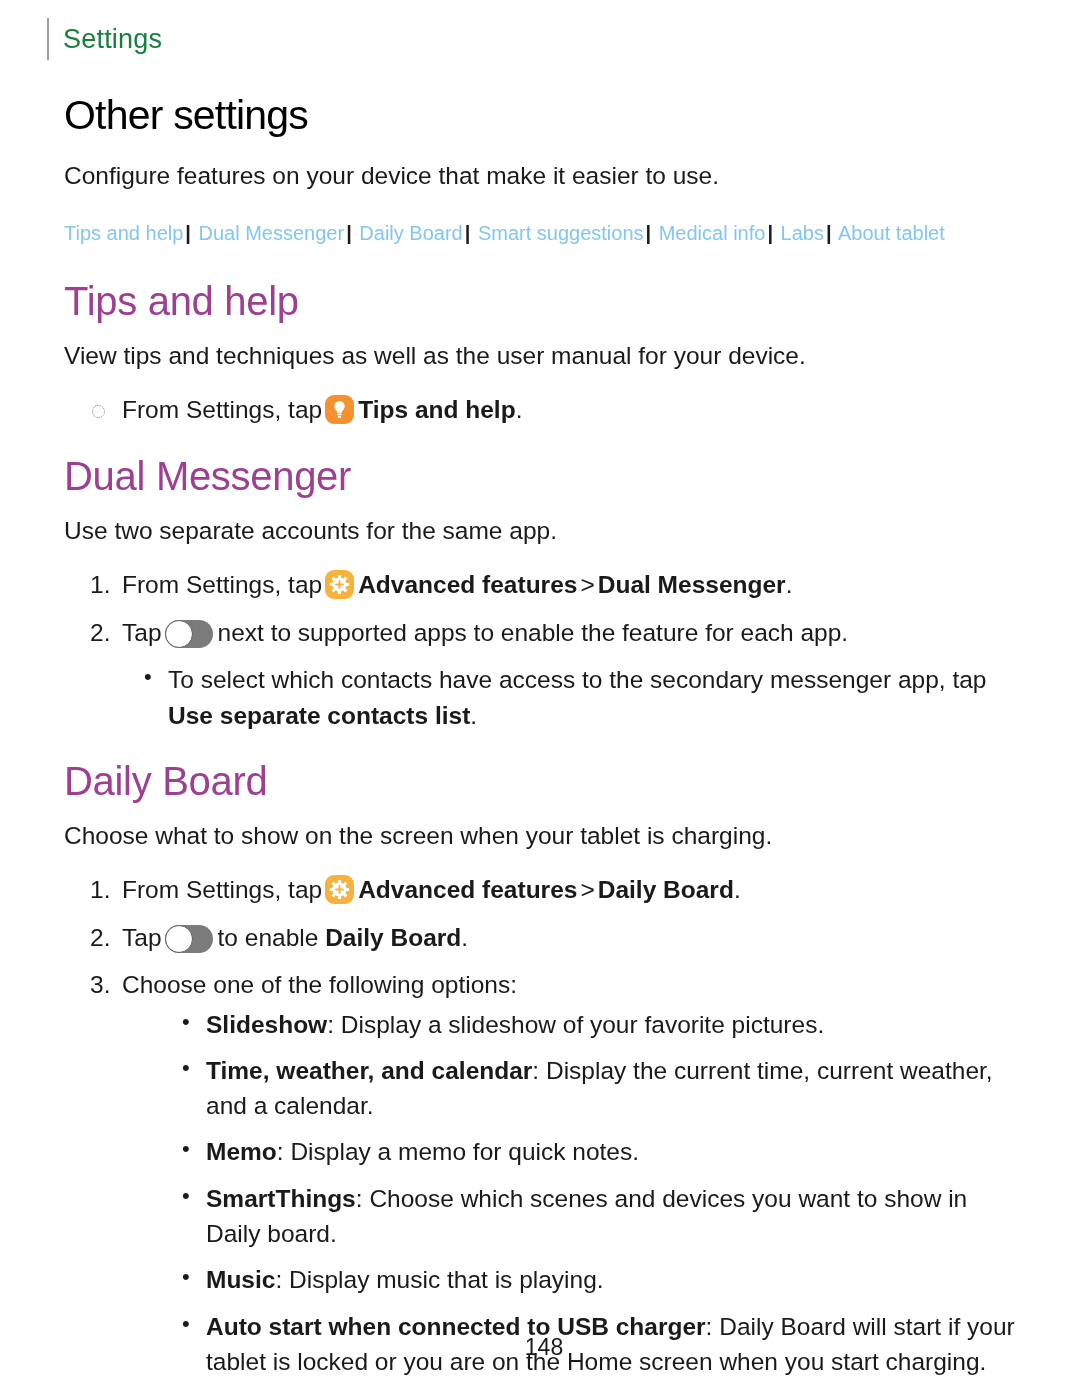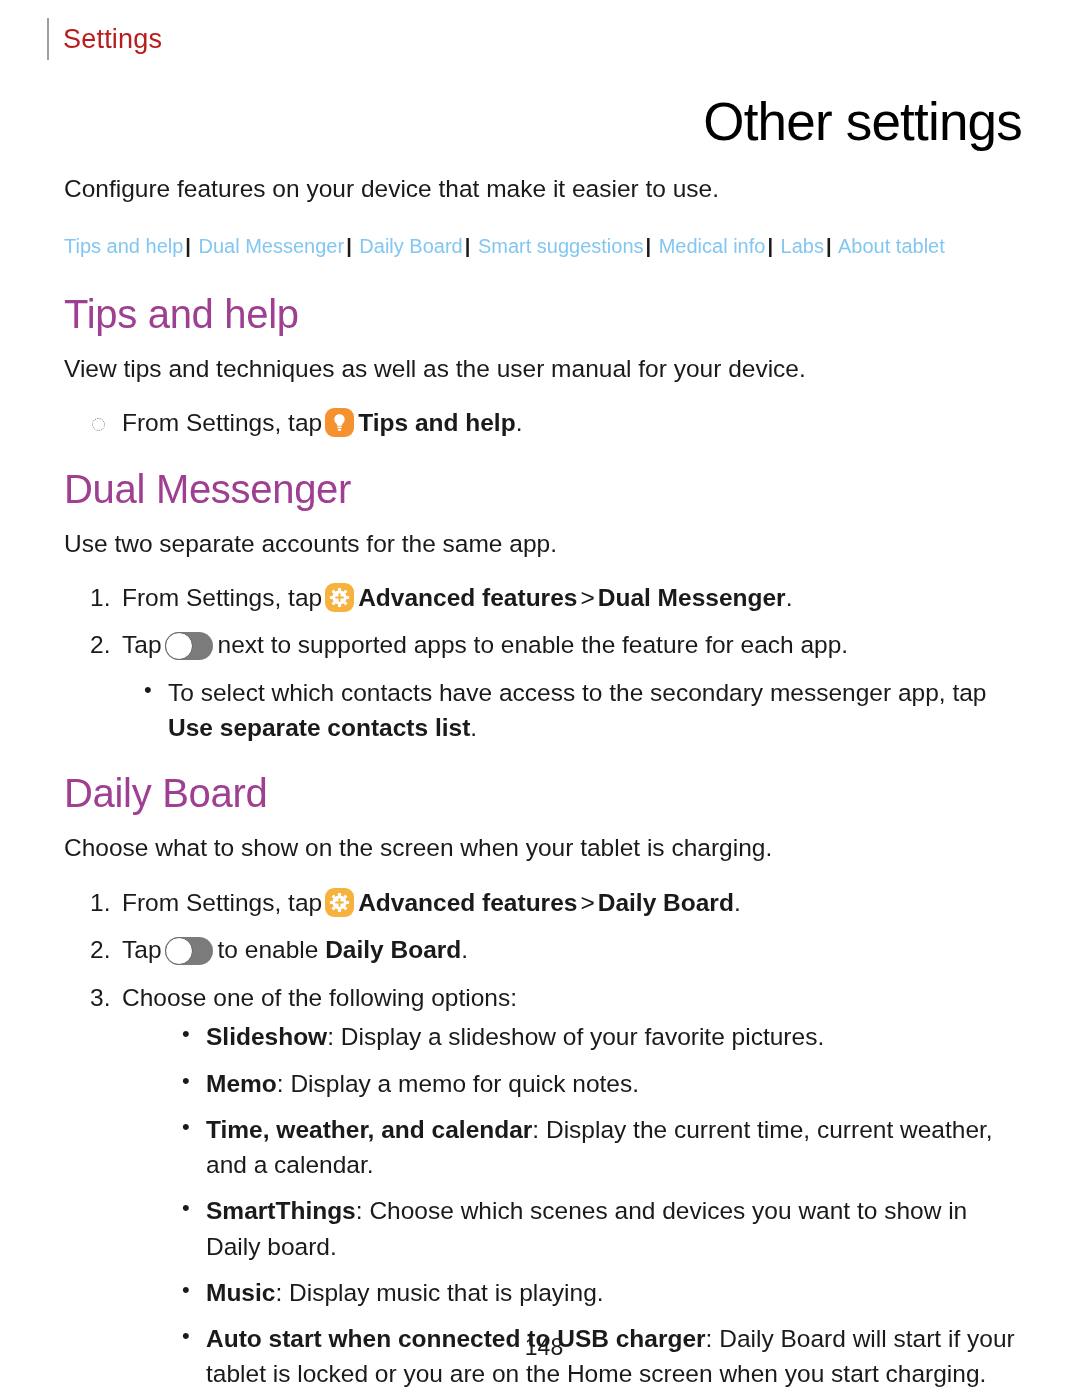--- a/index.html
+++ b/index.html
@@ -33,40 +33,39 @@
     height: 60px;
   }
   .header-rule {
     width: 2px;
     height: 42px;
     background: #9aa0a6;
     margin-right: 14px;
   }
   .header-title {
     font-size: 27px;
-    color: #b91c1c;
+    color: #15803d;
     letter-spacing: 0.2px;
     line-height: 1;
   }
 
   
   .content {
     padding-left: 64px;
     padding-right: 58px;
     padding-top: 34px;
   }
 
   h1.page-title {
-    font-size: 53px;
+    font-size: 41px;
     font-weight: 400;
     color: #000000;
     margin: 0 0 22px 0;
     letter-spacing: -0.8px;
     line-height: 1.05;
-    text-align: right;
   }
 
   p.intro {
     font-size: 24.5px;
     line-height: 1.35;
     margin: 4px 0 26px 0;
     color: #1a1a1a;
   }
 
   
@@ -315,22 +314,22 @@
               <g fill="#f6b23c">
                 <rect x="13.55" y="10.2" width="1.9" height="8.6" rx="0.6"></rect>
                 <rect x="10.2" y="13.55" width="8.6" height="1.9" rx="0.6"></rect>
               </g>
             </svg></span><b>Advanced features</b><span class="chev">&gt;</span><b>Daily Board</b><span>.</span></li>
       <li><span>Tap</span><span class="toggle"><span class="track"></span><span class="knob"></span></span><span>to enable</span> <b>Daily Board</b><span>.</span></li>
       <li><span>Choose one of the following options:</span>
 
         <ul class="bullets indent-1">
           <li><b>Slideshow</b><span>:</span> <span>Display a slideshow of your favorite pictures.</span></li>
+          <li><b>Time, weather, and calendar</b><span>:</span> <span>Display the current time, current weather, and a calendar.</span></li>
           <li><b>Memo</b><span>:</span> <span>Display a memo for quick notes.</span></li>
-          <li><b>Time, weather, and calendar</b><span>:</span> <span>Display the current time, current weather, and a calendar.</span></li>
           <li><b>SmartThings</b><span>:</span> <span>Choose which scenes and devices you want to show in Daily board.</span></li>
           <li><b>Music</b><span>:</span> <span>Display music that is playing.</span></li>
           <li><b>Auto start when connected to USB charger</b><span>:</span> <span>Daily Board will start if your tablet is locked or you are on the Home screen when you start charging.</span></li>
         </ul>
       </li>
     </ol>
 
   </div>
 
   <div class="page-number">148</div>

